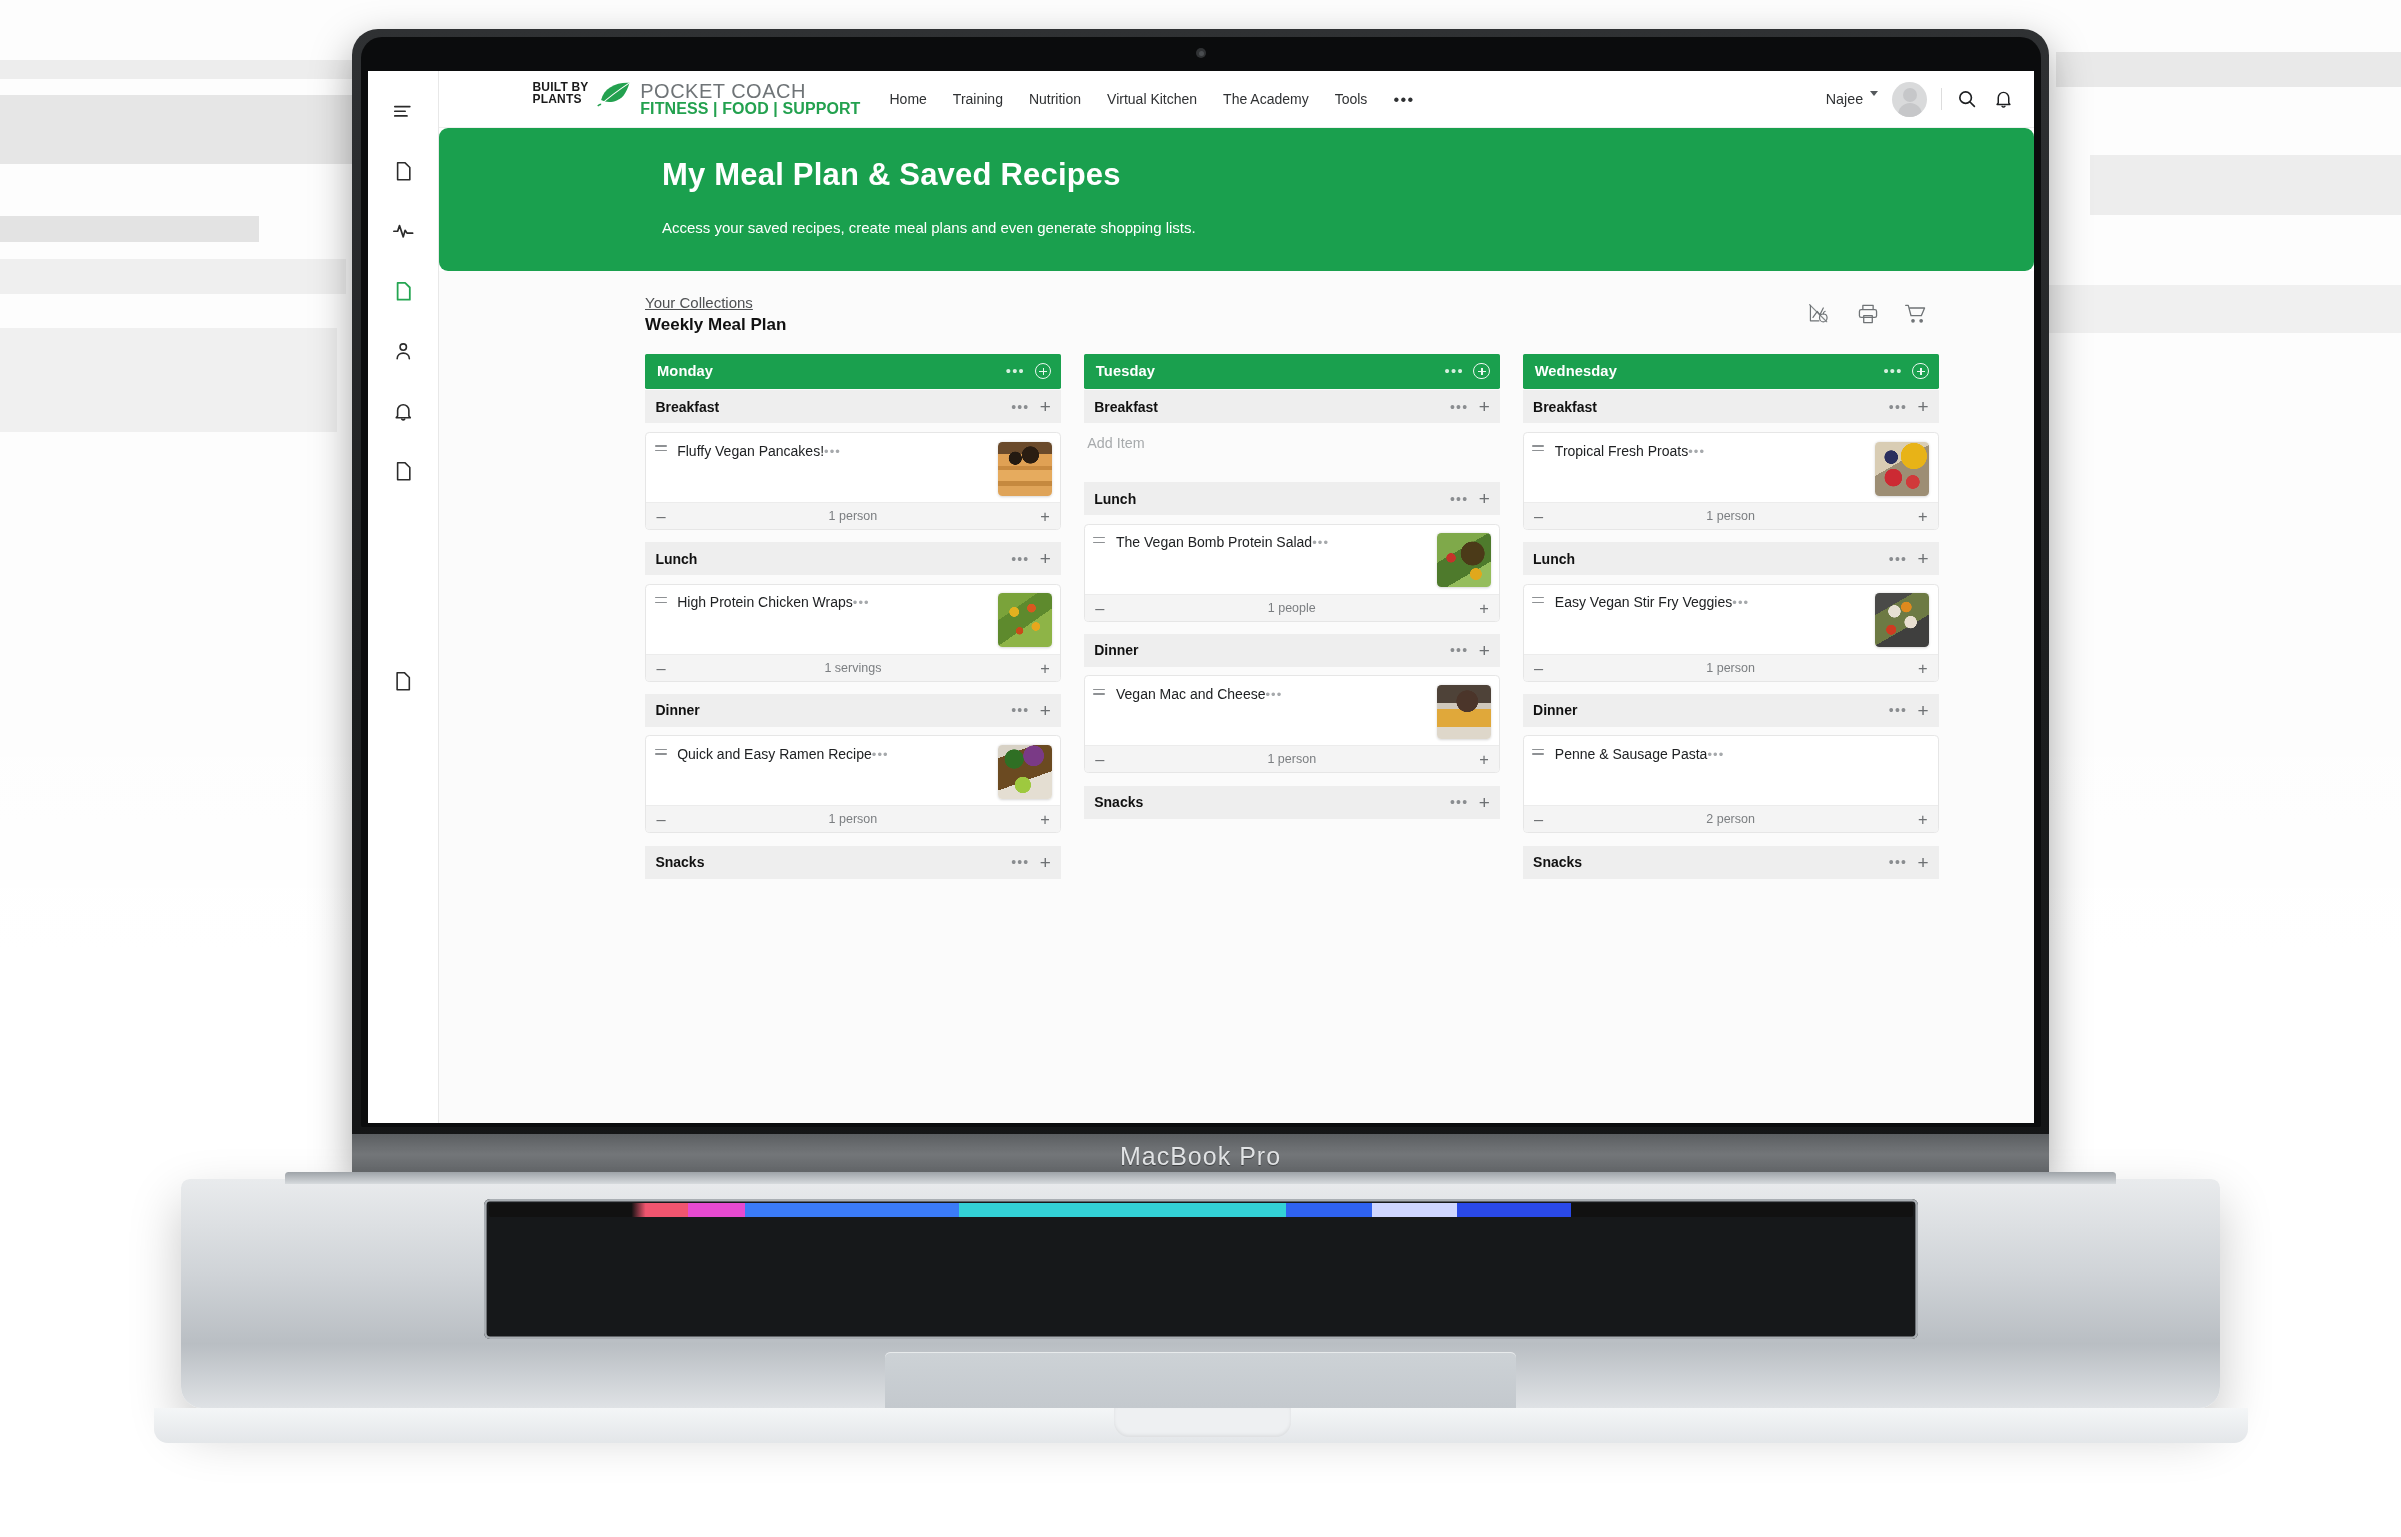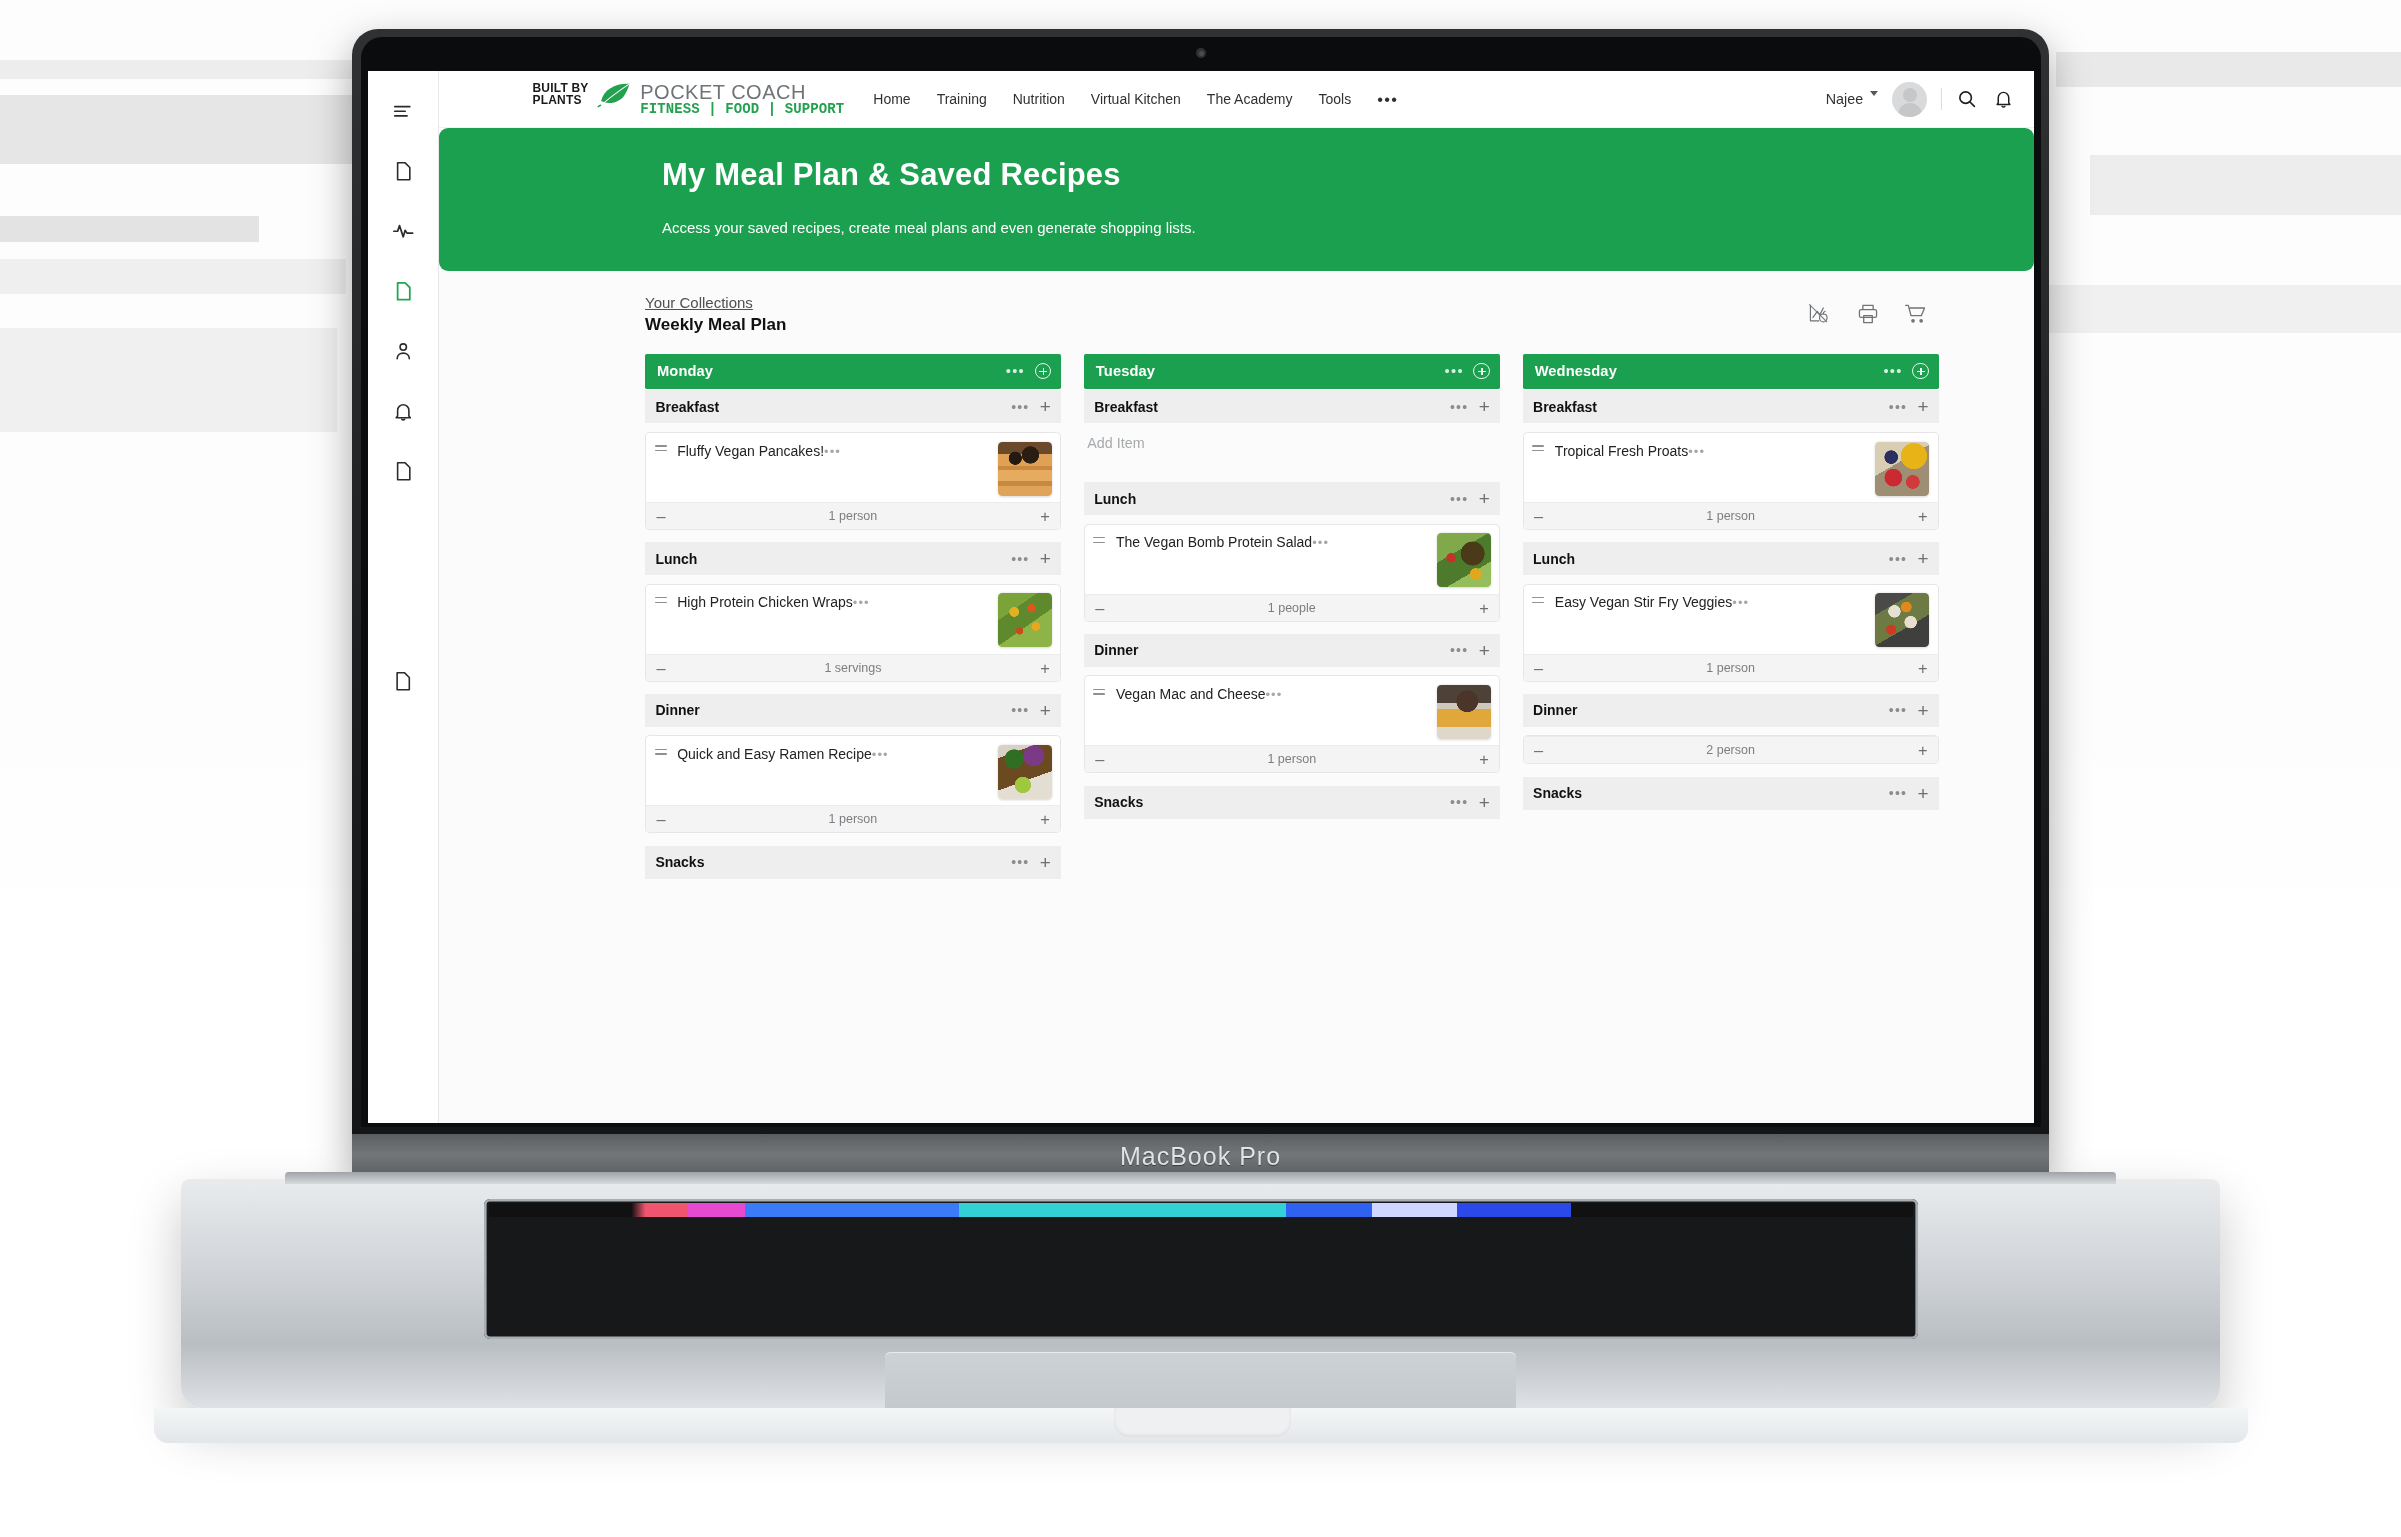--- a/index.html
+++ b/index.html
@@ -107,21 +107,21 @@
   .topbar {
     height: 57px; flex:0 0 57px; background:#fff; display:flex; align-items:center;
     padding: 0 19px 0 15.5px; border-bottom:0.9px solid #efefef;
   }
   .logo { display:flex; align-items:flex-start; gap:7px; margin-left: 78px; }
   .logo-left { display:flex; flex-direction:column; line-height:1.02; font-weight:700; font-size:12px;
      letter-spacing:0.2px; color:#1a1a1a; }
   .leaf { width:36px; height:26px; position:relative; }
   .logo-right { display:flex; flex-direction:column; line-height:1.0; margin-left:1.7px; }
   .logo-title { font-size:20px; letter-spacing:0.5px; color:#6f7477; font-weight:400; }
-  .logo-sub { font-size:14px; font-weight:700; letter-spacing:0.1px; color:#23a14f;font-family:Liberation Mono, monospace; }
+  .logo-sub { font-size:16px; font-weight:700; letter-spacing:0.1px; color:#23a14f; }
 
   .nav { display:flex; align-items:center; gap:26px; margin-left:29px; }
   .nav a { font-size:14px; color:#2f3133; text-decoration:none; white-space:nowrap; }
   .nav .dots { letter-spacing:1.3px; color:#2f3133; font-size:16.4px; }
 
   .topright { margin-left:auto; display:flex; align-items:center; gap:14px; }
   .user { display:flex; gap:7px; font-size:14.3px; color:#2f3133; }
   .chev { width:0;height:0;border-left:4.3px solid transparent;border-right:4.3px solid transparent;
     border-top:5.2px solid #55595c; }
   .avatar { width:35px;height:35px;border-radius:50%;background:#d9dadb; position:relative; overflow:hidden; }
@@ -605,20 +605,27 @@
                   </div>
                   <div class="spacer-xs"></div>
                   <div class="meal-head">
                     <span class="meal-name">Dinner</span>
                     <span class="meal-actions">
                       <span class="mdots">•••</span>
                       <span class="mplus">+</span>
                     </span>
                   </div>
                   <div class="card">
+                    <div class="card-body">
+                      <span class="drag">
+                        <i></i>
+                        <i></i>
+                      </span>
+                      <span class="card-text"><span class="card-title">Penne &amp; Sausage Pasta</span><span class="card-dots">•••</span></span>
+                    </div>
                     <div class="card-foot">
                       <span class="minus">–</span>
                       <span class="qty">2 person</span>
                       <span class="pluss">+</span>
                     </div>
                   </div>
                   <div class="spacer-xs"></div>
                   <div class="meal-head">
                     <span class="meal-name">Snacks</span>
                     <span class="meal-actions">

